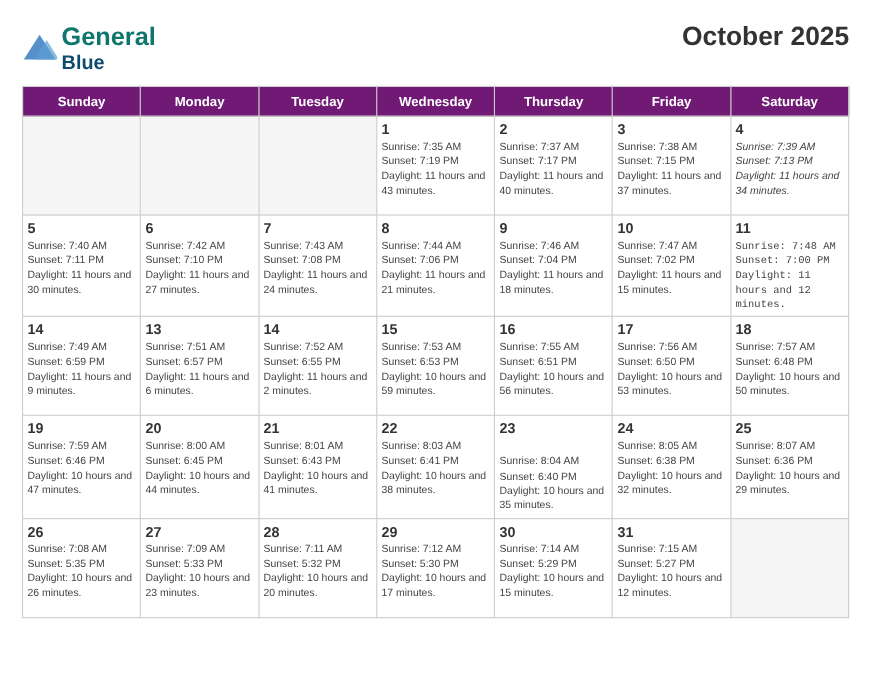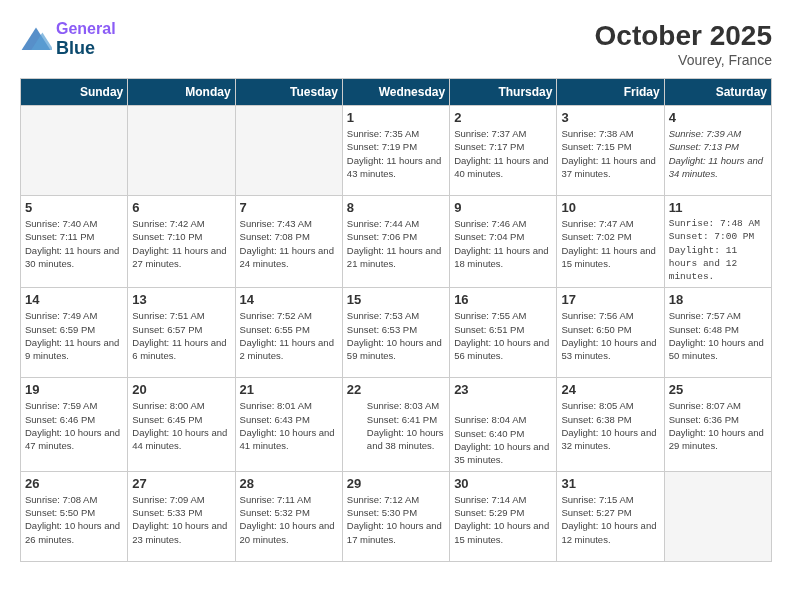--- a/index.html
+++ b/index.html
@@ -15,57 +15,57 @@
       justify-content: space-between;
       align-items: flex-start;
       margin-bottom: 10px;
     }
     .logo {
       display: flex;
       align-items: center;
       gap: 4px;
     }
     .logo-text-general {
-      font-size: 16px;
+      font-size: 23px;
       font-weight: bold;
-      color: #8b5cf6;
+      color: #0f766e;
     }
     .logo-text-blue {
       font-size: 18px;
       font-weight: bold;
       color: #0c4a6e;
     }
     .logo-icon {
       width: 32px;
       height: 28px;
     }
     .title-block {
       text-align: right;
     }
     .month-title {
-      font-size: 28px;
+      font-size: 24px;
       font-weight: bold;
       color: #333;
       margin-left: 20px;
     }
     .location {
       font-size: 14px;
       color: #555;
     }
     table {
       width: 100%;
       border-collapse: collapse;
       table-layout: fixed;
     }
     th {
-      background-color: #0c4a6e;
+      background-color: #701a75;
       color: #fff;
       font-size: 12px;
       padding: 6px 4px;
-      text-align: right;
+      text-align: center;
       border: 1px solid #ccc;
     }
     td {
       vertical-align: top;
       border: 1px solid #ccc;
       padding: 4px;
       font-size: 10px;
       color: #333;
       height: 90px;
       background: #fff;
@@ -93,21 +93,20 @@
       <polygon points="20,2 38,30 2,30" fill="#3a7bbf" opacity="0.85"></polygon>
       <polygon points="28,8 42,30 14,30" fill="#5a9fd4" opacity="0.7"></polygon>
     </svg>
     <div>
       <span class="logo-text-general">General</span><br>
       <span class="logo-text-blue">Blue</span>
     </div>
   </div>
   <div class="title-block">
     <div class="month-title">October 2025</div>
-    <div class="location">Vourey, France</div>
   </div>
 </div>
 
 <table>
   <thead>
     <tr>
     <th>Sunday</th>
         <th>Monday</th>
         <th>Tuesday</th>
         <th>Wednesday</th>
@@ -248,21 +247,21 @@
 Daylight: 10 hours and 44 minutes.</div>
         </td>
         <td>
           <div class="day-number">21</div>
           <div class="day-info" style="white-space: pre-line;">Sunrise: 8:01 AM
 Sunset: 6:43 PM
 Daylight: 10 hours and 41 minutes.</div>
         </td>
         <td>
           <div class="day-number">22</div>
-          <div class="day-info" style="white-space: pre-line; margin-left: 20px;">Sunrise: 8:03 AM
+          <div class="day-info" style="white-space: pre-line;">Sunrise: 8:03 AM
 Sunset: 6:41 PM
 Daylight: 10 hours and 38 minutes.</div>
         </td>
         <td>
           <div class="day-number">23</div>
           <div class="day-info" style="white-space: pre-line; margin-top: 16px;">Sunrise: 8:04 AM
 Sunset: 6:40 PM
 Daylight: 10 hours and 35 minutes.</div>
         </td>
         <td>
@@ -275,21 +274,21 @@
           <div class="day-number">25</div>
           <div class="day-info" style="white-space: pre-line;">Sunrise: 8:07 AM
 Sunset: 6:36 PM
 Daylight: 10 hours and 29 minutes.</div>
         </td>
       </tr>
       <tr>
         <td>
           <div class="day-number">26</div>
           <div class="day-info" style="white-space: pre-line;">Sunrise: 7:08 AM
-Sunset: 5:50 PM
+Sunset: 5:35 PM
 Daylight: 10 hours and 26 minutes.</div>
         </td>
         <td>
           <div class="day-number">27</div>
           <div class="day-info" style="white-space: pre-line;">Sunrise: 7:09 AM
 Sunset: 5:33 PM
 Daylight: 10 hours and 23 minutes.</div>
         </td>
         <td>
           <div class="day-number">28</div>

